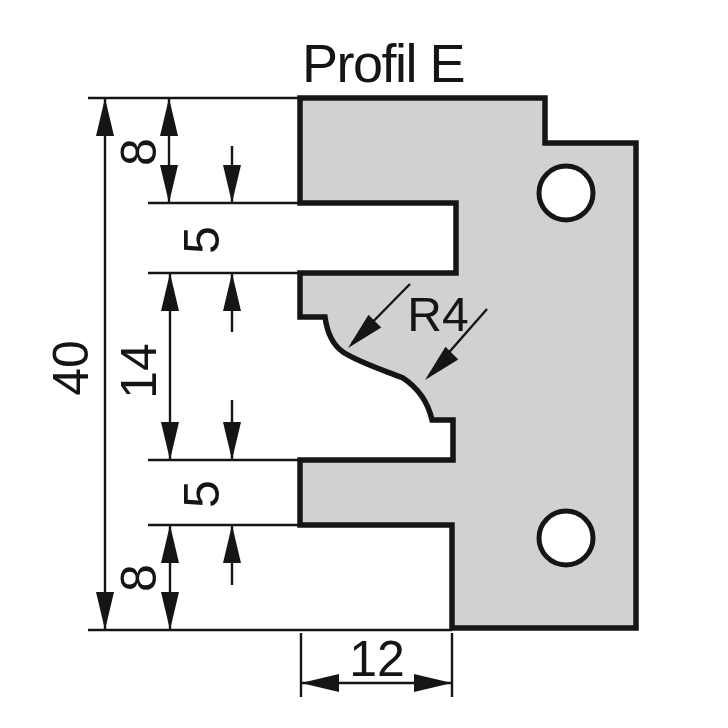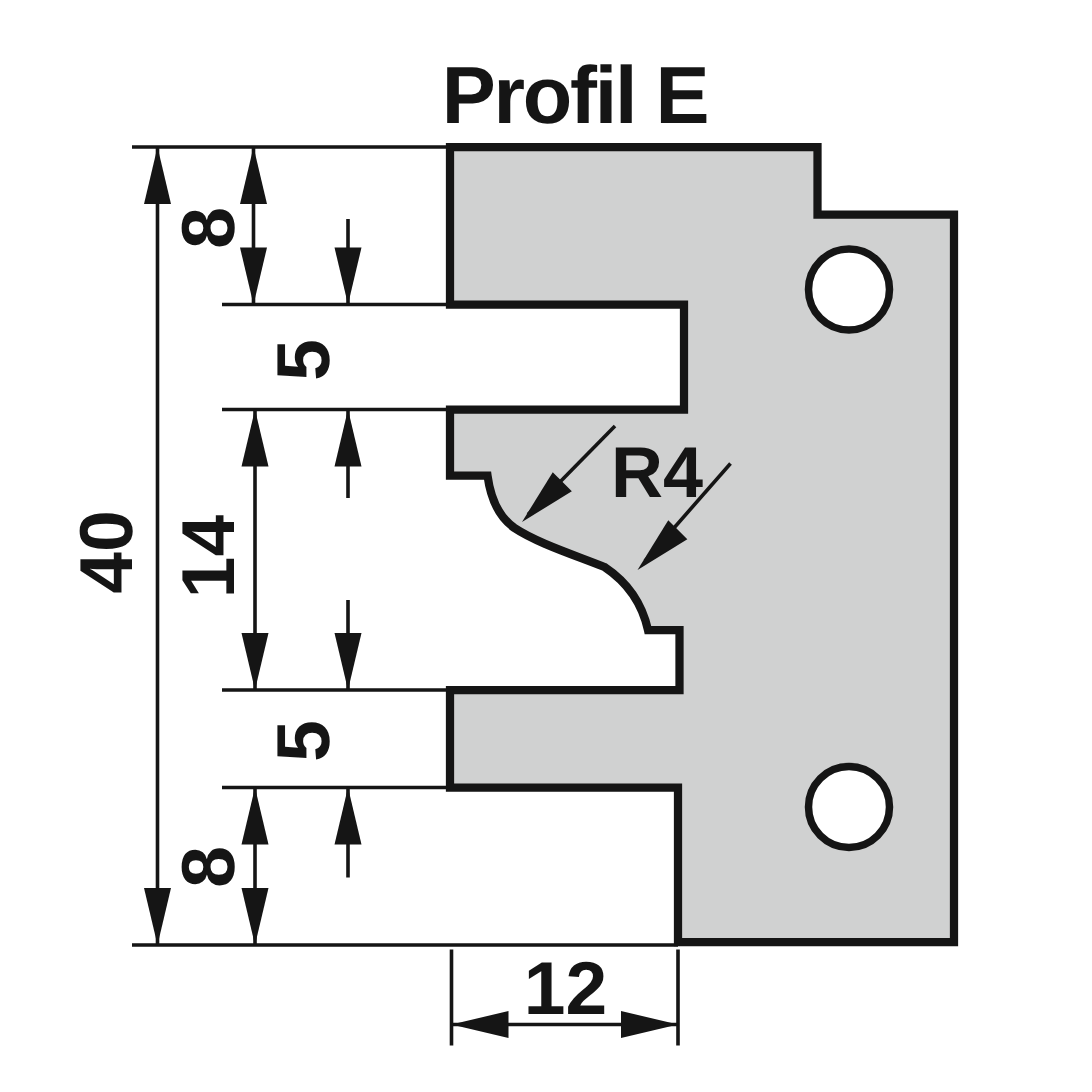--- a/index.html
+++ b/index.html
@@ -1,21 +1,21 @@
 <!DOCTYPE html>
 <html style="--body-fill: #d0d1d1; --line: #151515; --background: #ffffff;"><head>
 <meta charset="utf-8">
 <style>
   :root{
     --body-fill:#d0d1d1;
     --line:#151515;
     --background:#ffffff;
   }
   html,body{margin:0;padding:0;background:var(--background);}
-  .stage{width:728px;height:728px;position:relative;background:var(--background);overflow:hidden;font-weight:bold;}
+  .stage{width:728px;height:728px;position:relative;background:var(--background);overflow:hidden;}
   svg{display:block;}
   .body-outline{stroke:var(--line);stroke-width:5.5;stroke-linejoin:miter;}
   .hole{fill:var(--background);stroke:var(--line);stroke-width:5;}
   .dim{stroke:var(--line);stroke-width:2.4;fill:none;}
   .arrow{fill:var(--line);stroke:none;}
   .label{font-family:"Liberation Sans",sans-serif;font-size:50px;fill:var(--line);}
   .title{font-family:"Liberation Sans",sans-serif;font-size:54px;letter-spacing:-1.5px;fill:var(--line);}
   .callout{font-family:"Liberation Sans",sans-serif;font-size:48px;fill:var(--line);}
 </style>
 </head>

